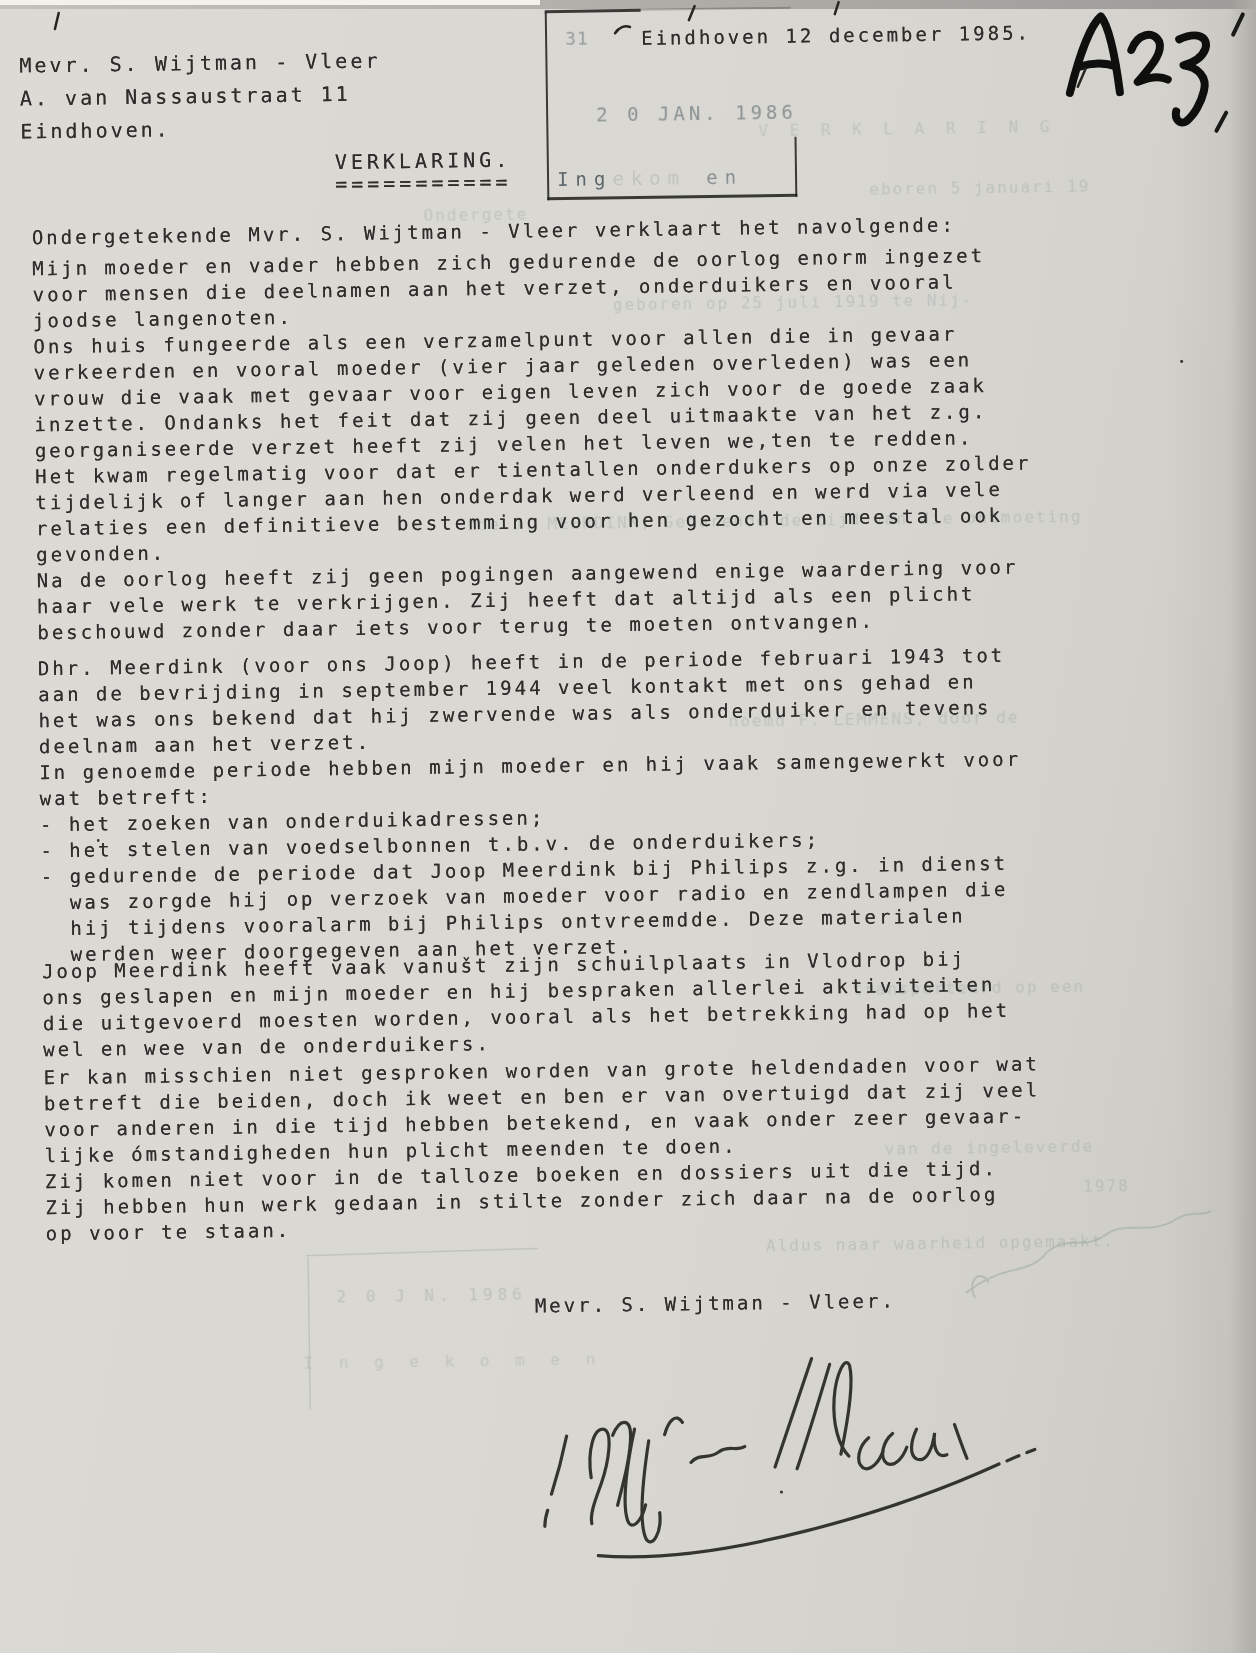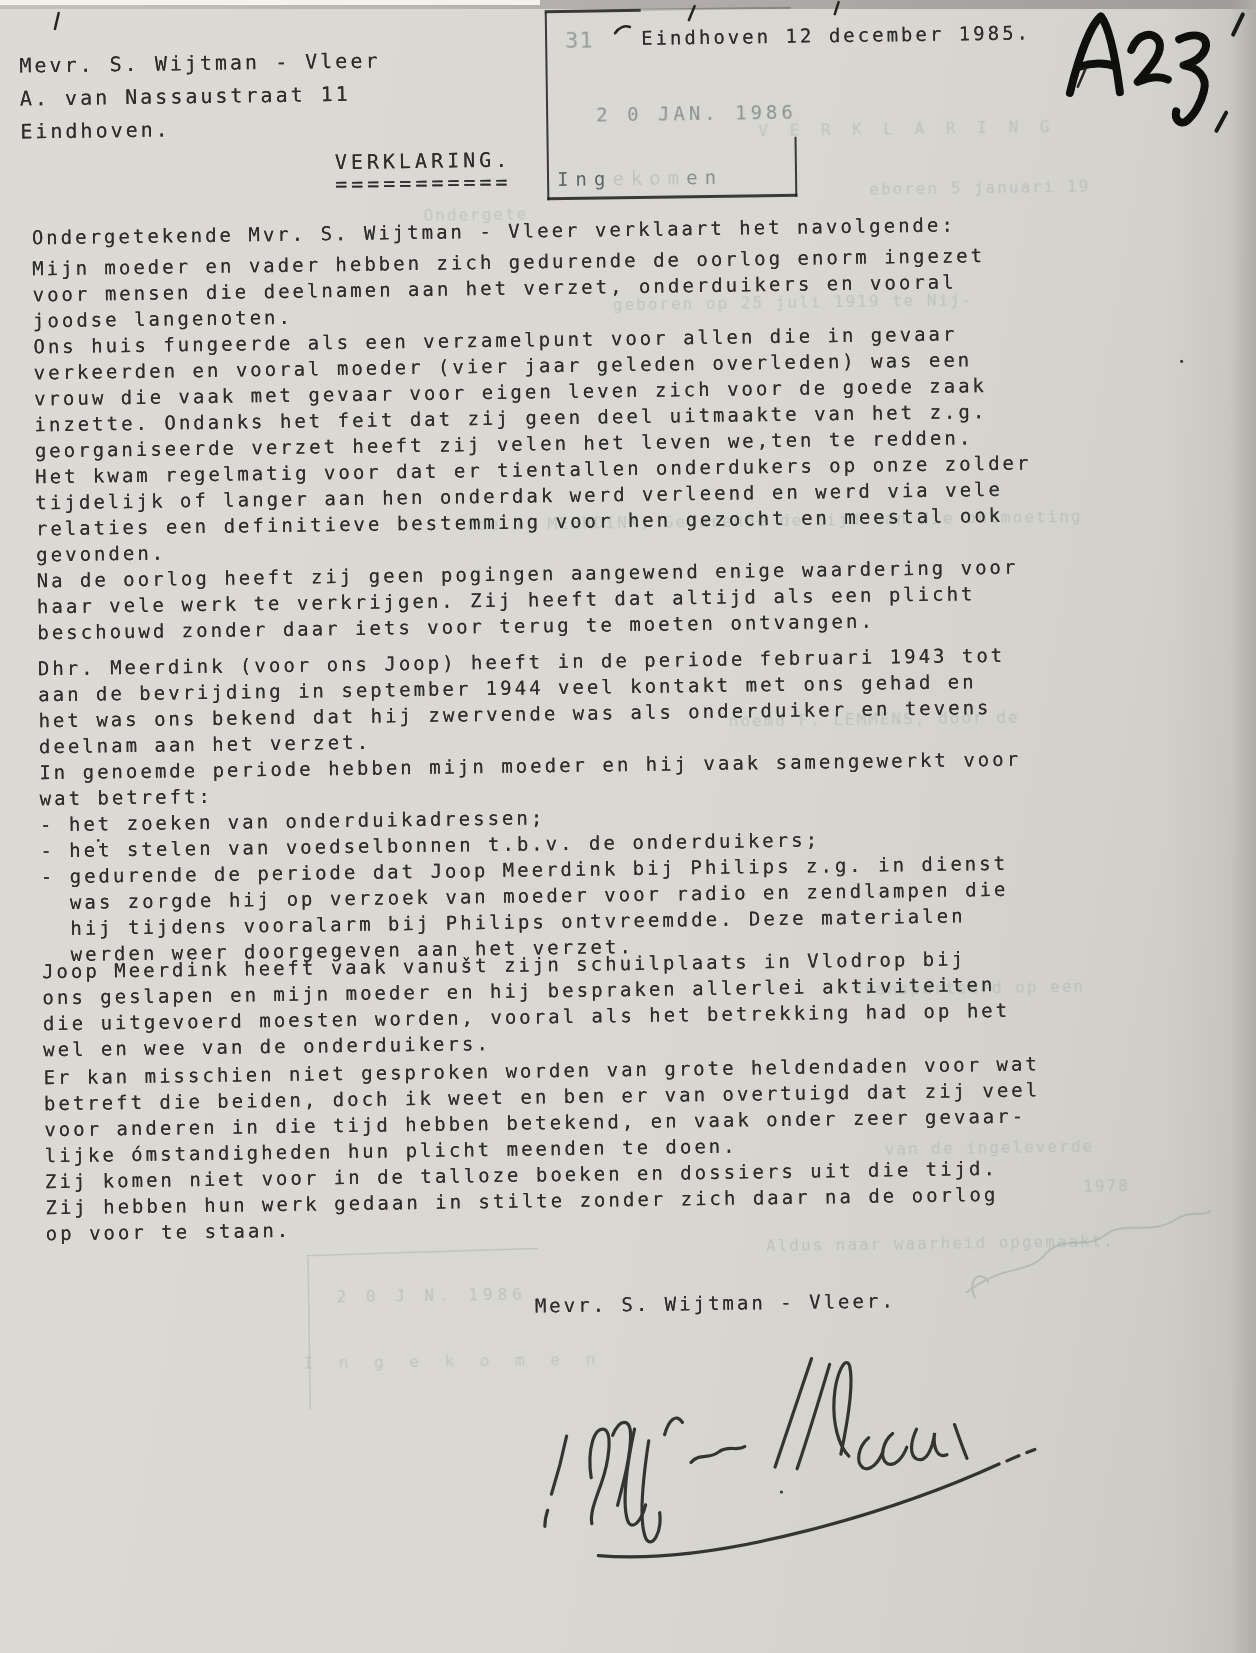--- a/index.html
+++ b/index.html
@@ -36,29 +36,29 @@
   .p5{left:40px;top:1059px;}
   .closing{left:528px;top:1294px;}
 
   
   .stamp-line{position:absolute;background:#1d1d1b;opacity:.85;}
   .st-left{left:556px;top:14px;width:2px;height:188px;}
   .st-top{left:556px;top:12px;width:96px;height:3px;}
   .st-top-faint{left:652px;top:12px;width:150px;height:2px;opacity:.25;}
   .st-bottom{left:556px;top:199px;width:250px;height:3px;}
   .st-right{left:804px;top:142px;width:2px;height:60px;}
-  .stamp-num{position:absolute;left:576px;top:30px;font-size:22px;color:#5f6d72;
+  .stamp-num{position:absolute;left:576px;top:30px;font-size:18px;color:#5f6d72;
     opacity:.55;letter-spacing:1px;filter:blur(.3px);}
   .stamp-date{position:absolute;left:606px;top:106px;font-size:19px;color:#49595f;
     opacity:.55;letter-spacing:4px;filter:blur(.3px);white-space:pre;}
   .stamp-label{position:absolute;left:566px;top:170px;font-size:19px;color:#3c4a50;
     letter-spacing:7px;white-space:pre;}
   .stamp-label .s1{opacity:.8;}
   .stamp-label .s2{opacity:.14;}
-  .stamp-label .s3{opacity:.5;}
+  .stamp-label .s3{opacity:.5;margin-left:20px;}
 
   
   .ghost{position:absolute;font-size:16px;letter-spacing:2px;color:#7f948d;
     opacity:.28;filter:blur(.4px);white-space:pre;}
   .g1{left:768px;top:126px;letter-spacing:6px;}
   .g2{left:878px;top:186px;}
   .g3{left:432px;top:206px;}
   .g4{left:620px;top:298px;}
   .g5{left:470px;top:516px;}
   .g6{left:730px;top:716px;}

